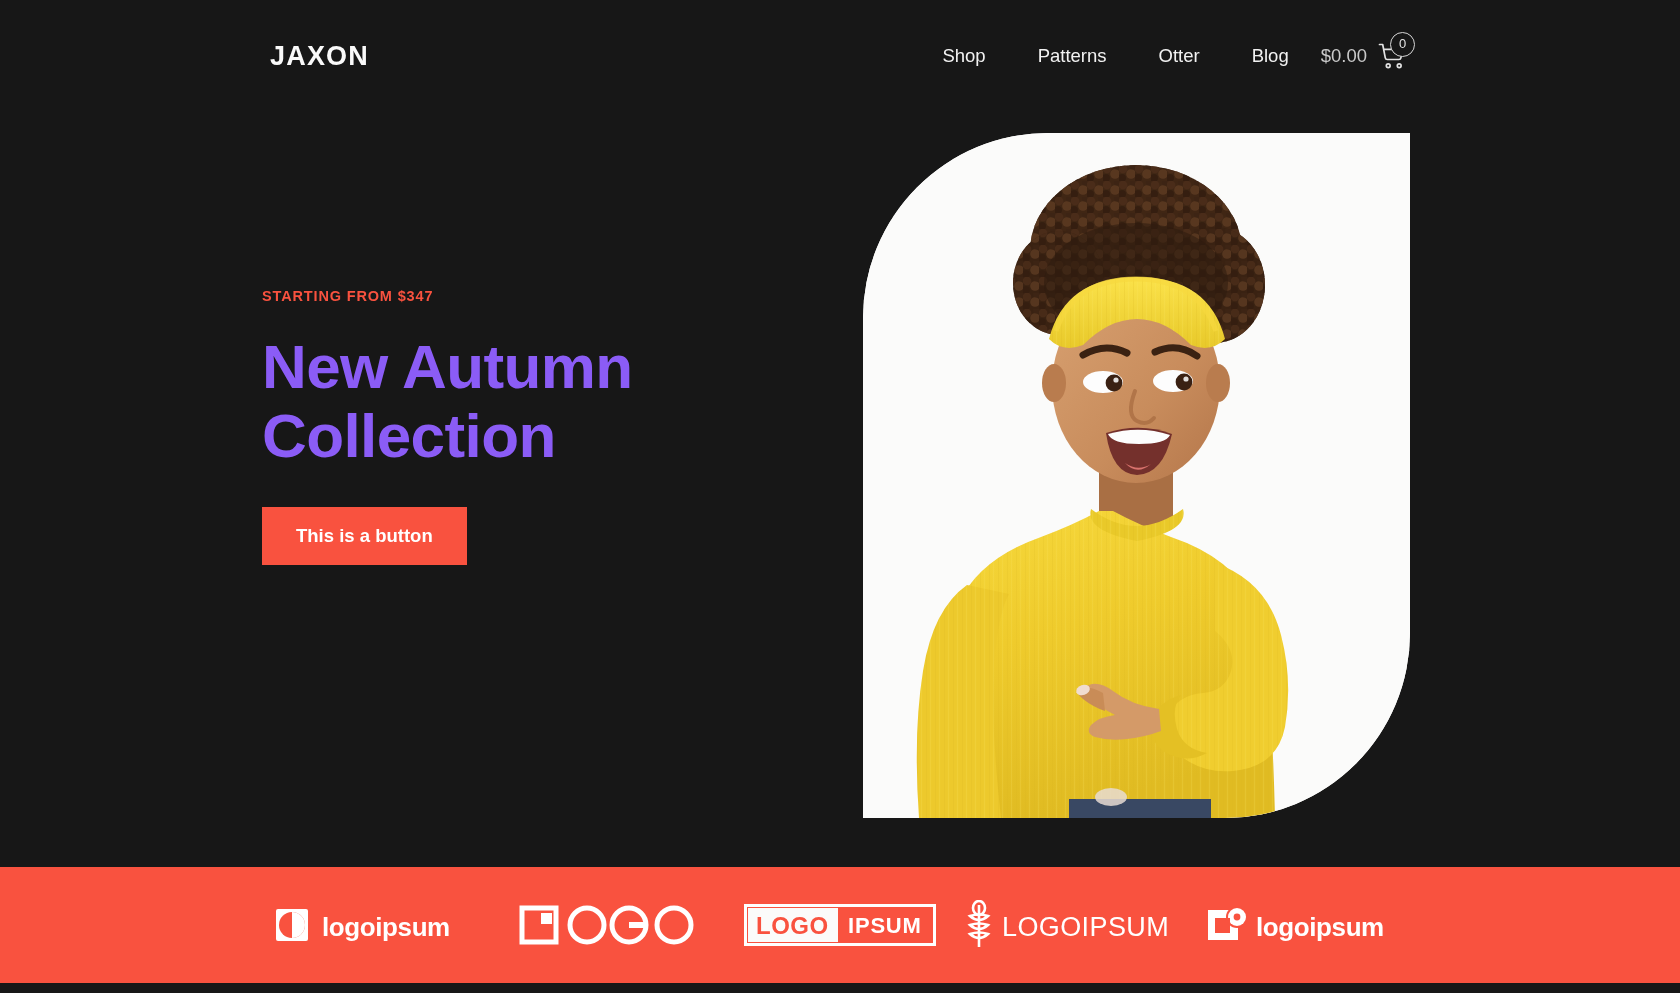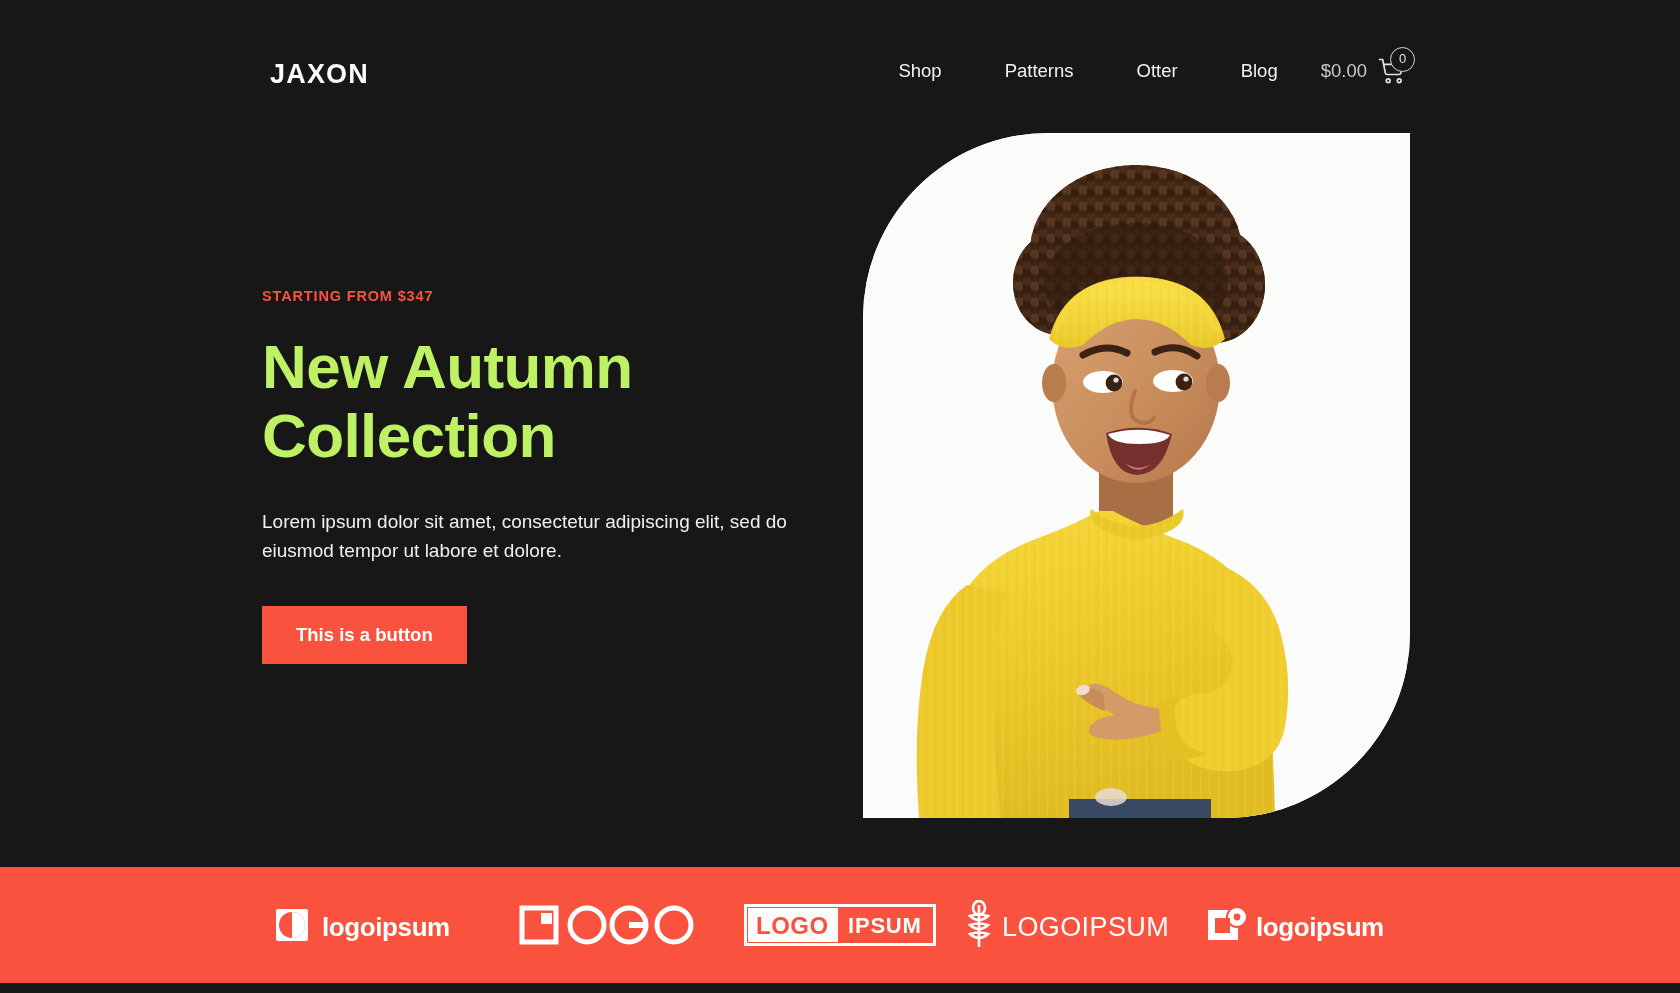--- a/index.html
+++ b/index.html
@@ -22,43 +22,43 @@
     position: relative;
     width: 1680px;
     height: 993px;
     background: #171717;
     overflow: hidden;
   }
 
   
   .header {
     position: absolute;
-    top: 0; left: 0;
+    top: 12px; left: 0;
     width: 1680px;
     height: 88px;
     display: flex;
-    align-items: flex-end;
+    align-items: center;
     justify-content: space-between;
     padding: 0 270px 0 270px;
     z-index: 20;
   }
 
   .brand {
     font-size: 27px;
     font-weight: 700;
     letter-spacing: 1.2px;
     color: #fafafa;
     cursor: pointer;
     line-height: 1;
   }
 
   .nav {
     display: flex;
     align-items: center;
-    gap: 11px;
+    gap: 0px;
   }
 
   .nav-link {
     font-size: 18.5px;
     font-weight: 400;
     color: #f2f2f2;
     text-decoration: none;
     padding: 0 26px;
     cursor: pointer;
     white-space: nowrap;
@@ -124,21 +124,21 @@
     color: #f9523f;
     text-transform: uppercase;
     margin-bottom: 28px;
   }
 
   .hero-title {
     font-size: 62px;
     line-height: 1.12;
     font-weight: 700;
     letter-spacing: -0.6px;
-    color: #bef264;
+    color: #8b5cf6;
     margin-bottom: 36px;
     max-width: 560px;
   }
 
   .hero-sub {
     font-size: 19px;
     line-height: 1.55;
     color: #f0f0f0;
     max-width: 555px;
     font-weight: 400;
@@ -240,21 +240,20 @@
     </nav>
   </header>
 
   <section class="hero">
 
     <div class="hero-copy">
       <div class="eyebrow">STARTING FROM $347</div>
 
       <h1 class="hero-title">New Autumn Collection</h1>
 
-      <p class="hero-sub">Lorem ipsum dolor sit amet, consectetur adipiscing elit, sed do eiusmod tempor ut labore et dolore.</p>
 
       <button class="hero-btn">This is a button</button>
     </div>
 
     <div class="hero-media">
       <div class="photo-stage">
         <span class="vis-hidden">Smiling woman in a yellow knit sweater and yellow headband pointing to the side</span>
 
         <svg viewBox="0 0 547 685" preserveAspectRatio="xMidYMax meet" aria-hidden="true">
           <defs>

